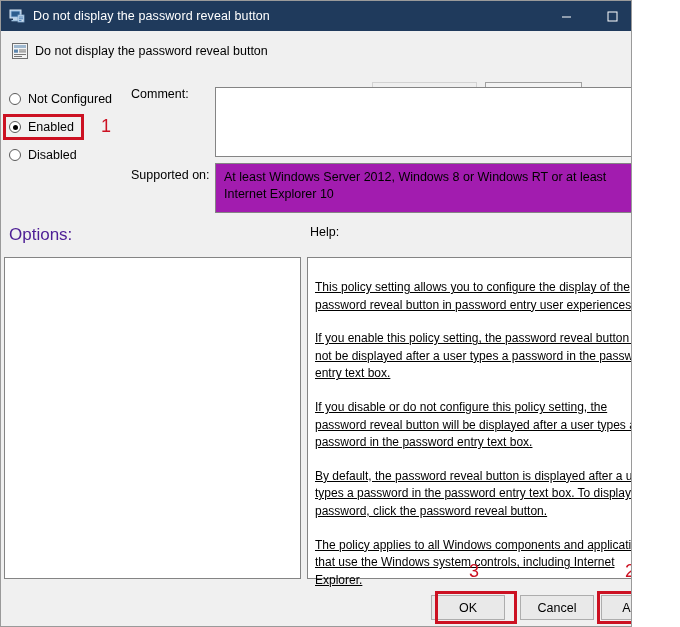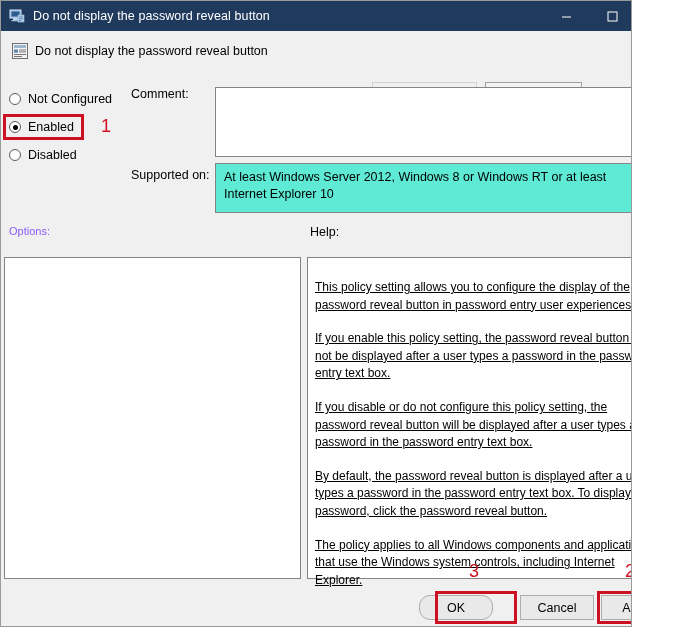--- a/index.html
+++ b/index.html
@@ -148,21 +148,21 @@
   #label-supported {
     position: absolute;
     left: 130px; top: 167px;
     font-size: 12.5px;
     color: #000000;
   }
   #supported-box {
     position: absolute;
     left: 214px; top: 162px;
     width: 460px; height: 50px;
-    background: #5eead4;
+    background: #a21caf;
     border: 1px solid #848484;
     box-sizing: border-box;
   }
   #supported-text {
     position: absolute;
     left: 8px; top: 5px;
     width: 418px;
     font-size: 12.5px;
     line-height: 17px;
     color: #000000;
@@ -185,22 +185,22 @@
     align-items: center;
     justify-content: center;
   }
   .vscroll .arrow.up { top: 0; }
   .vscroll .arrow.down { bottom: 0; }
 
   
   #label-options {
     position: absolute;
     left: 8px; top: 224px;
-    font-size: 11px;
-    color: #8b5cf6;
+    font-size: 17px;
+    color: #4c1d95;
   }
   #label-help {
     position: absolute;
     left: 309px; top: 224px;
     font-size: 12.5px;
     color: #000000;
   }
 
   
   #options-panel {
@@ -239,21 +239,21 @@
     top: 594px;
     width: 74px; height: 25px;
     font-size: 12.5px;
     font-family: "Liberation Sans", sans-serif;
     background: #e9e9e9;
     border: 1px solid #adadad;
     color: #000000;
     padding: 0;
     box-sizing: border-box;
   }
-  #btn-ok     { left: 418px; border-radius: 11px; }
+  #btn-ok     { left: 430px; }
   #btn-cancel { left: 519px; }
   #btn-apply  { left: 600px; }
 
   
   .annot-box {
     position: absolute;
     border: 3px solid #cc1122;
     box-sizing: border-box;
     pointer-events: none;
   }

